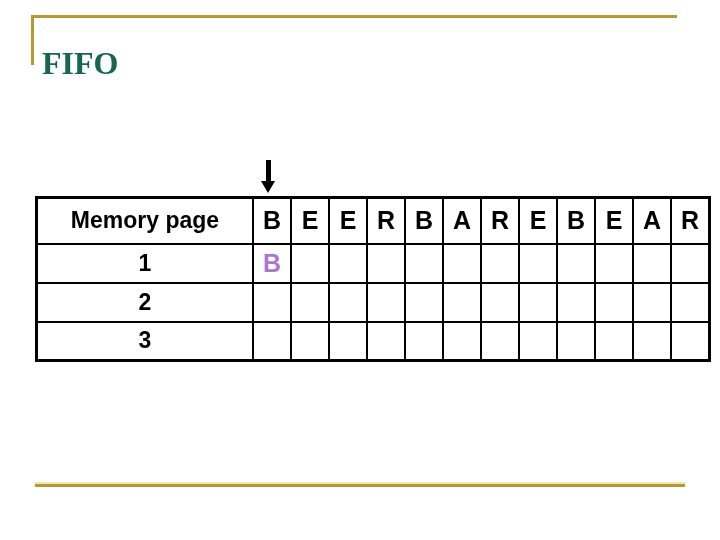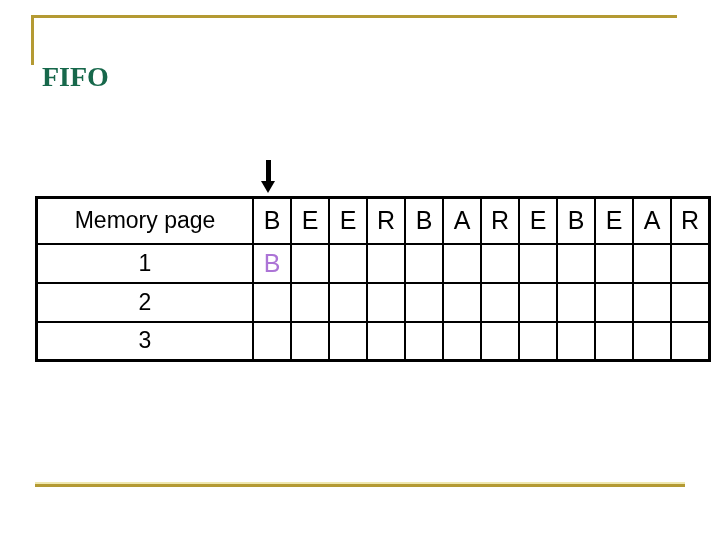--- a/index.html
+++ b/index.html
@@ -31,23 +31,23 @@
   .bottom-rule {
     position: absolute;
     left: 35px; top: 482px;
     width: 650px; height: 5px;
     background: linear-gradient(to bottom,
       var(--gold-light, #EFE8B0) 0 2px,
       var(--gold, #B49A33) 2px 100%);
   }
   .title {
     position: absolute;
-    left: 42px; top: 43px;
+    left: 42px; top: 25px;
     font-family: "Liberation Serif", serif;
-    font-size: 28px;
+    font-size: 32px;
     line-height: 1.1;
     color: var(--title-green, #17684B);
   }
   
   .arrow-stem {
     position: absolute;
     left: 266px; top: 160px;
     width: 5px; height: 22px;
     background: #000;
   }
@@ -70,21 +70,21 @@
   }
   table.fifo-table th,
   table.fifo-table td {
     border: 2px solid var(--table-border, #000);
     padding: 0;
     text-align: center;
     vertical-align: middle;
     overflow: hidden;
     background: #fff;
     color: #000;
-    font-weight: normal;
+    font-weight: bold;
   }
   tr.header-row { height: 46px; }
   tr.body-row   { height: 39px; }
   th.mp-header {
     width: 214px;
     font-size: 23px;
   }
   th.ref-cell {
     width: 36px;
     font-size: 25px;

